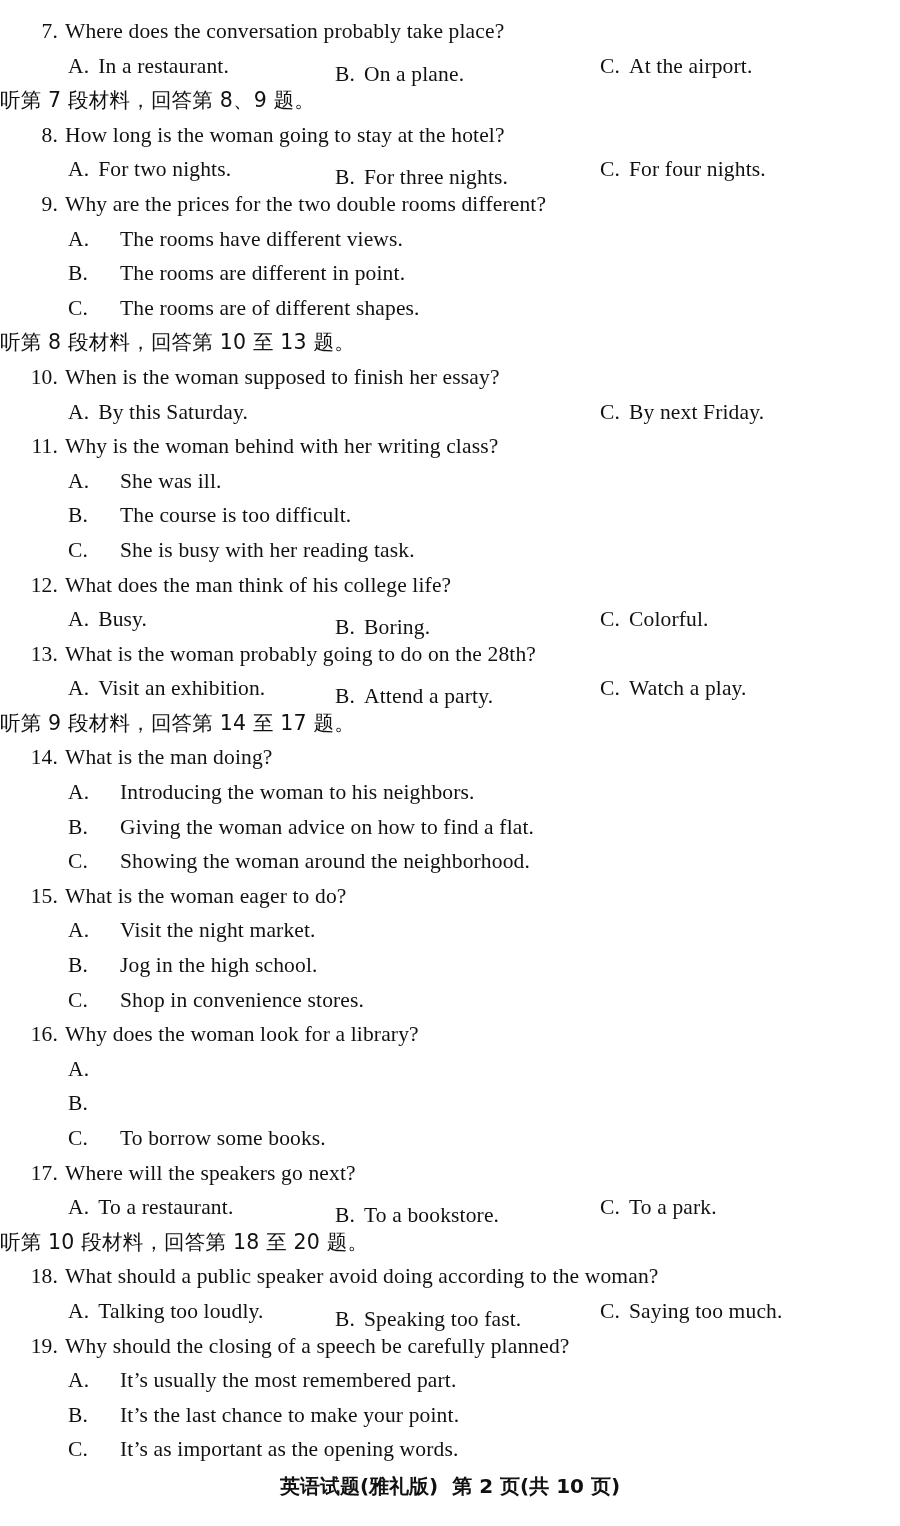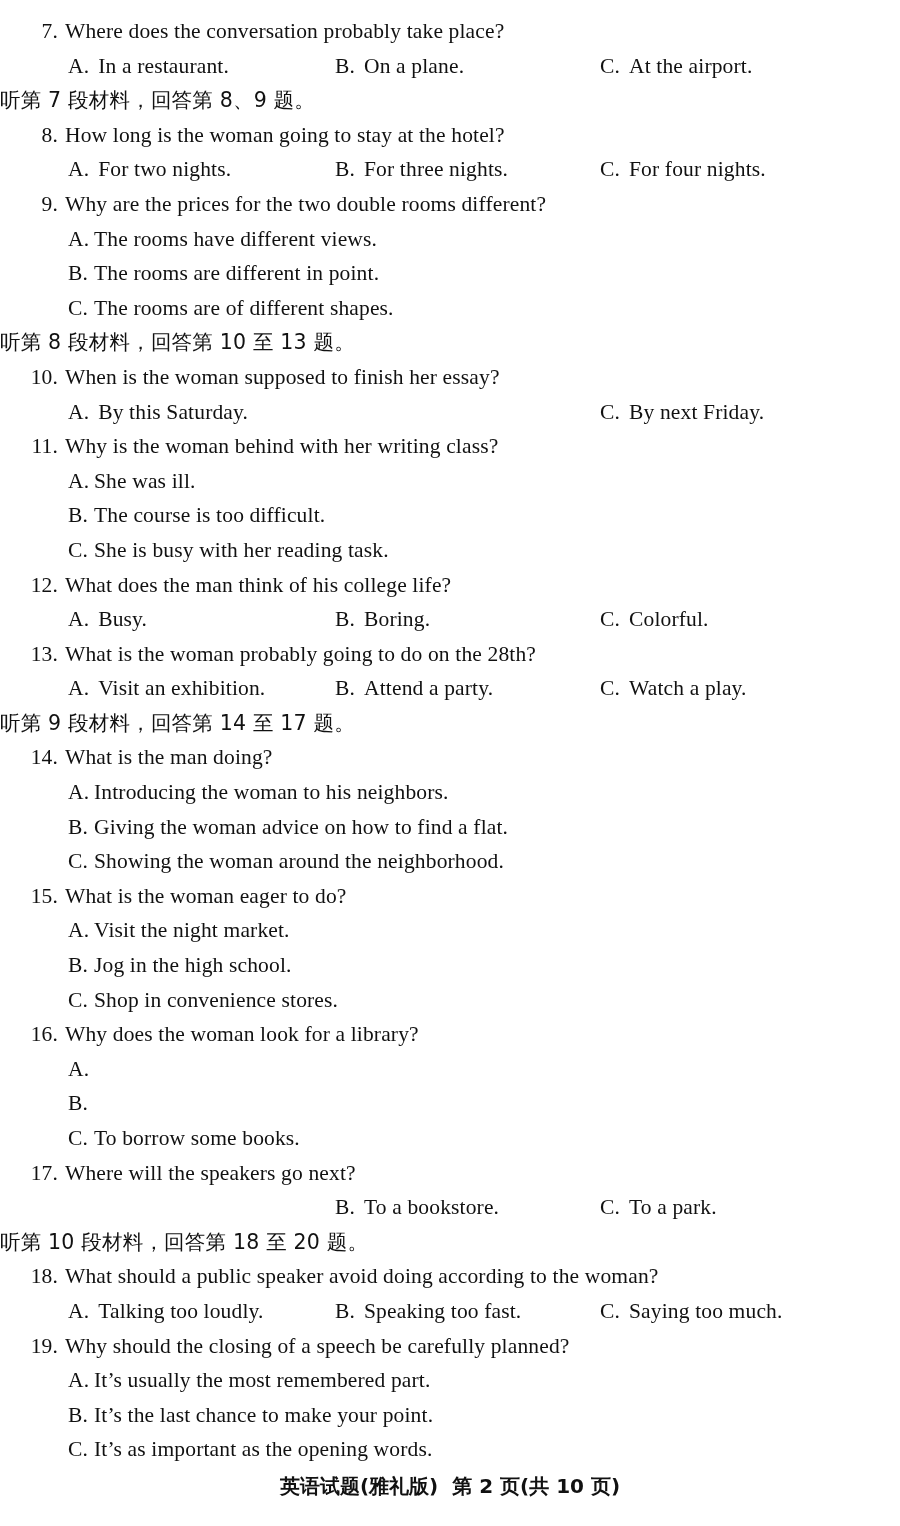--- a/index.html
+++ b/index.html
@@ -61,39 +61,39 @@
     padding-left: 68px;
   }
   .opt-letter {
     position: absolute;
     left: 68px;
     top: 0;
     font-size: 21.5px;
   }
   .opt-stack-text {
     display: inline-block;
-    margin-left: 26px;
+    margin-left: 52px;
     font-size: 21.5px;
   }
 
   
   .opt-row {
     position: relative;
     height: 34.6px;
     line-height: 34.6px;
     text-align: right;
   }
   .opt-cell {
     position: absolute;
     top: 0;
     white-space: nowrap;
     font-size: 21.5px;
   }
   .opt-cell.col-a { left: 68px; }
-  .opt-cell.col-b { left: 335px; }
+  .opt-cell.col-b { left: 335px; margin-top: 8px; }
   .opt-cell.col-c { left: 600px; }
   .opt-cell .lbl { margin-right: 9px; }
 
   
   .cn-line {
     font-family: "DejaVu Sans", "Liberation Sans", sans-serif;
     font-size: 20.5px;
     letter-spacing: 0.2px;
   }
 
@@ -170,20 +170,21 @@
       <div class="line q-line"><span class="q-num">15.</span><span class="q-text">What is the woman eager to do?</span></div>
       <div class="line opt-line"><span class="opt-letter">A.</span><span class="opt-stack-text">Visit the night market.</span></div>
       <div class="line opt-line"><span class="opt-letter">B.</span><span class="opt-stack-text">Jog in the high school.</span></div>
       <div class="line opt-line"><span class="opt-letter">C.</span><span class="opt-stack-text">Shop in convenience stores.</span></div>
       <div class="line q-line"><span class="q-num">16.</span><span class="q-text">Why does the woman look for a library?</span></div>
       <div class="line opt-line"><span class="opt-letter">A.</span></div>
       <div class="line opt-line"><span class="opt-letter">B.</span></div>
       <div class="line opt-line"><span class="opt-letter">C.</span><span class="opt-stack-text">To borrow some books.</span></div>
       <div class="line q-line"><span class="q-num">17.</span><span class="q-text">Where will the speakers go next?</span></div>
       <div class="line opt-row">
+        <span class="opt-cell col-a"><span class="lbl">A.</span><span>To a restaurant.</span></span>
         <span class="opt-cell col-b"><span class="lbl">B.</span><span>To a bookstore.</span></span>
         <span class="opt-cell col-c"><span class="lbl">C.</span><span>To a park.</span></span>
       </div>
       <div class="line cn-line">听第 10 段材料，回答第 18 至 20 题。</div>
       <div class="line q-line"><span class="q-num">18.</span><span class="q-text">What should a public speaker avoid doing according to the woman?</span></div>
       <div class="line opt-row">
         <span class="opt-cell col-a"><span class="lbl">A.</span><span>Talking too loudly.</span></span>
         <span class="opt-cell col-b"><span class="lbl">B.</span><span>Speaking too fast.</span></span>
         <span class="opt-cell col-c"><span class="lbl">C.</span><span>Saying too much.</span></span>
       </div>

